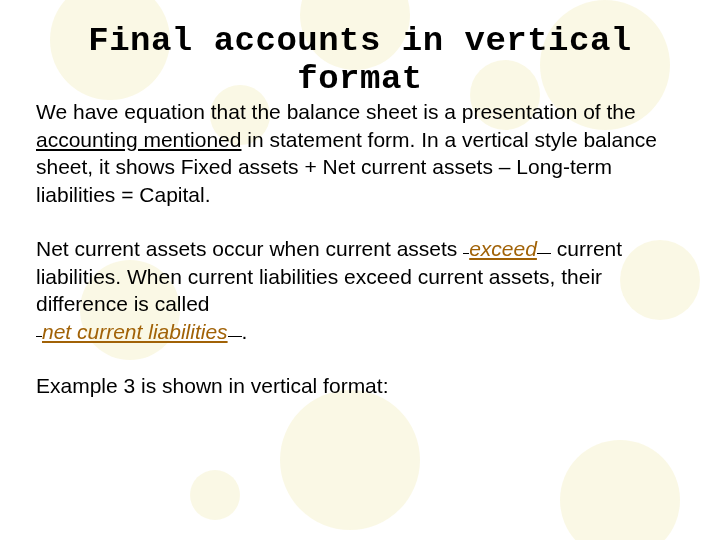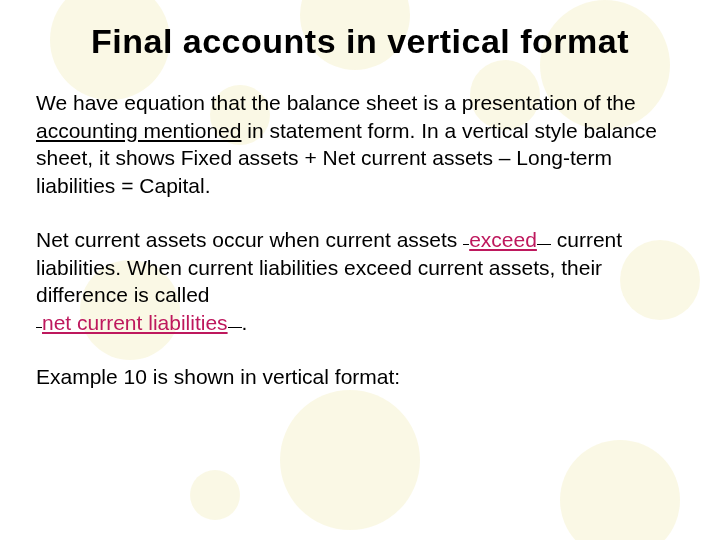--- a/index.html
+++ b/index.html
@@ -31,37 +31,37 @@
   .c8 { width: 120px; height: 120px; left: 560px; top: 440px; }
   .c9 { width: 50px;  height: 50px;  left: 190px; top: 470px; }
   .c10{ width: 80px;  height: 80px;  left: 620px; top: 240px; }
 
   .content {
     position: relative;
     z-index: 1;
     padding: 22px 36px 0 36px;
   }
   .title {
-    font-family: Liberation Sans, sans-serif;
+    font-family: Liberation Mono, monospace;
     font-stretch: condensed;
     font-weight: 700;
     font-size: 34px;
     color: #000;
     text-align: center;
     letter-spacing: 0.5px;
-    margin-bottom: 28px;
   }
   .para {
     font-size: 21px;
     line-height: 1.32;
     color: #000;
     margin-bottom: 26px;
   }
   .accent {
-    color: #be185d;
+    color: #a16207;
+    font-style: italic;
   }
   .ul { text-decoration: underline; }
   .blank-line {
     display: inline-block;
     border-bottom: 1.5px solid #000;
     vertical-align: baseline;
     position: relative;
     top: -2px;
   }
 </style>
@@ -86,15 +86,15 @@
   <div class="title">Final accounts in vertical format</div>
 
   <div class="para">
     <span>We have equation that the balance sheet is a presentation of the </span><span class="ul">accounting mentioned</span><span> in statement form. In a vertical style balance sheet, it shows Fixed assets + Net current assets – Long-term liabilities = Capital.</span>
   </div>
 
   <div class="para">
     <span>Net current assets occur when current assets </span><span class="blank-line" style="width:6px;"></span><span class="accent ul">exceed</span><span class="blank-line" style="width:14px;"></span><span> current liabilities. When current liabilities exceed current assets, their difference is called </span><br><span class="blank-line" style="width:6px;"></span><span class="accent ul">net current liabilities</span><span class="blank-line" style="width:14px;"></span><span>.</span>
   </div>
 
-  <div class="para">Example 10 is shown in vertical format:</div>
+  <div class="para">Example 3 is shown in vertical format:</div>
 
 </div>
 
 </body></html>

